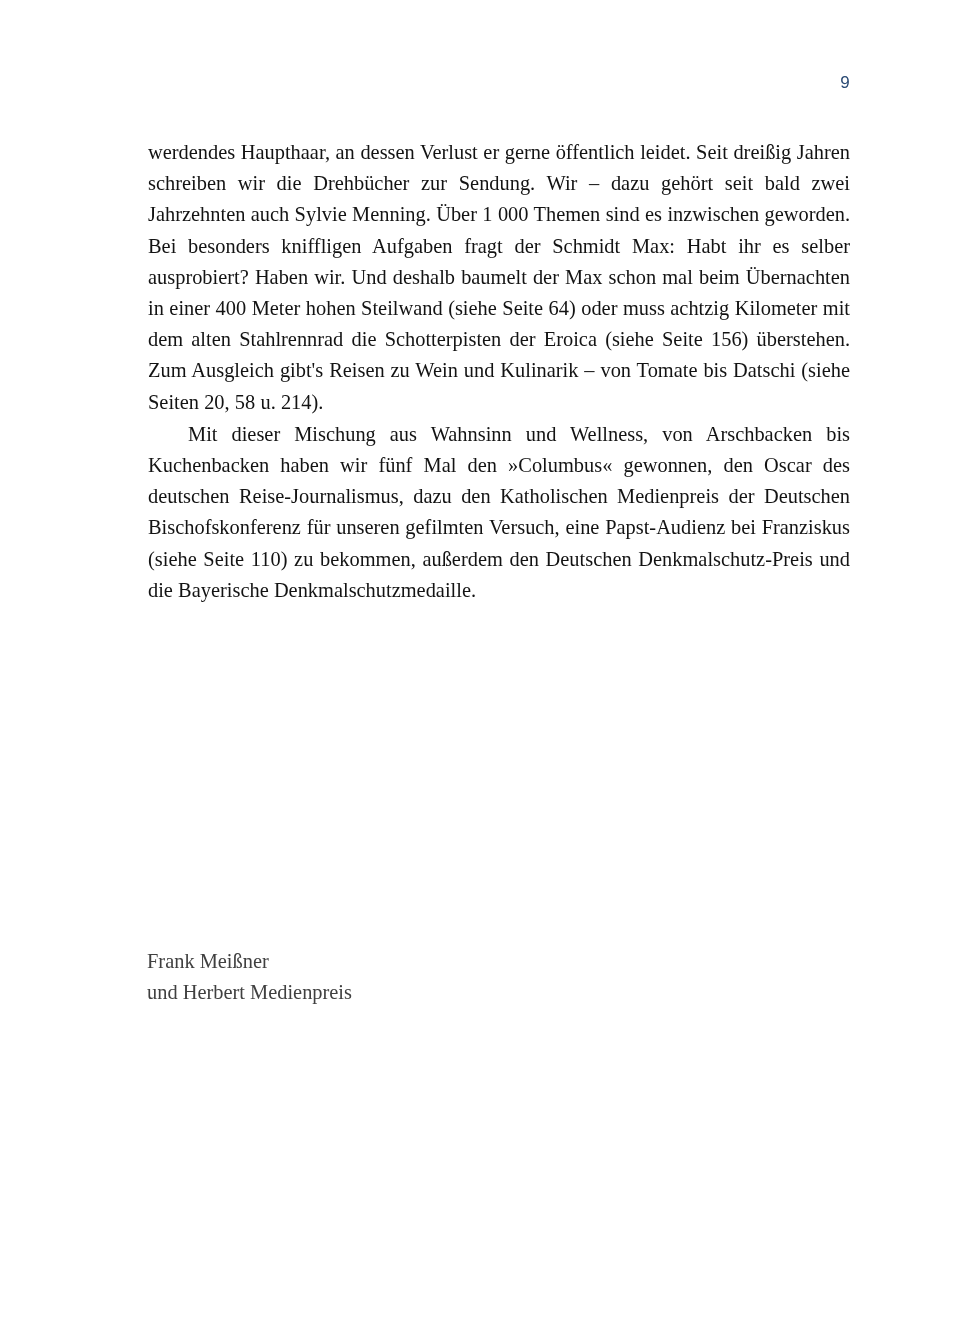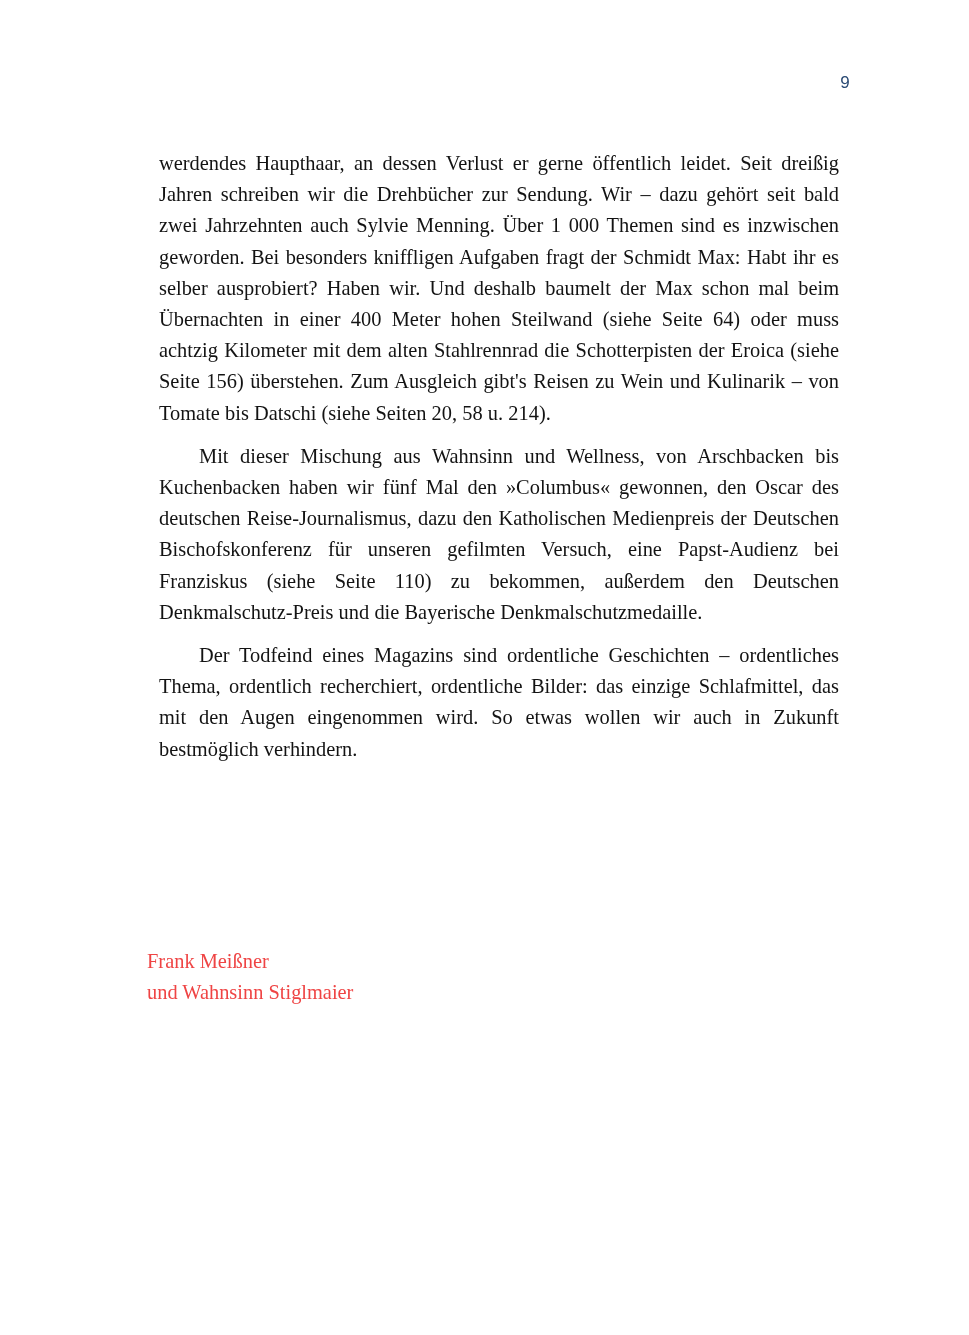--- a/index.html
+++ b/index.html
@@ -41,21 +41,21 @@
 
   
   .textblock {
     position: absolute;
     top: 136px;
     left: 147px;
     width: 704px;
   }
 
   .para {
-    margin: 12px;
+    margin: 1px;
     font-size: 20.4px;
     line-height: 31.2px;
     color: #131313;
     text-align: justify;
     text-justify: inter-word;
     hyphens: manual;
     -webkit-hyphens: manual;
     word-spacing: 0.1px;
   }
   
@@ -66,37 +66,36 @@
   
   .signature {
     position: absolute;
     top: 946px;
     left: 147px;
     width: 704px;
   }
   .sig-line {
     font-size: 20.4px;
     line-height: 31.2px;
-    color: #ef4444;
+    color: #404040;
     white-space: nowrap;
   }
 </style>
 </head>
 <body>
 
 <div class="page">
 
   <div class="folio-row">
     <span class="folio">9</span>
   </div>
 
   <div class="textblock">
     <p class="para">werdendes Haupthaar, an dessen Verlust er gerne öffentlich leidet. Seit dreißig Jahren schreiben wir die Drehbücher zur Sendung. Wir – dazu gehört seit bald zwei Jahrzehnten auch Sylvie Menning. Über 1 000 Themen sind es inzwischen geworden. Bei besonders kniffligen Aufgaben fragt der Schmidt Max: Habt ihr es selber ausprobiert? Haben wir. Und deshalb baumelt der Max schon mal beim Übernachten in einer 400 Meter hohen Steilwand (siehe Seite 64) oder muss achtzig Kilometer mit dem alten Stahlrennrad die Schotterpisten der Eroica (siehe Seite 156) überstehen. Zum Ausgleich gibt's Reisen zu Wein und Kulinarik – von Tomate bis Datschi (siehe Seiten 20, 58 u. 214).</p>
     <p class="para indent">Mit dieser Mischung aus Wahnsinn und Wellness, von Arschbacken bis Kuchenbacken haben wir fünf Mal den »Columbus« gewonnen, den Oscar des deutschen Reise-Journalismus, dazu den Katholischen Medienpreis der Deutschen Bischofskonferenz für unseren gefilmten Versuch, eine Papst-Audienz bei Franziskus (siehe Seite 110) zu bekommen, außerdem den Deutschen Denkmalschutz-Preis und die Bayerische Denkmalschutzmedaille.</p>
-    <p class="para indent">Der Todfeind eines Magazins sind ordentliche Geschichten – ordentliches Thema, ordentlich recherchiert, ordentliche Bilder: das einzige Schlafmittel, das mit den Augen eingenommen wird. So etwas wollen wir auch in Zukunft bestmöglich verhindern.</p>
   </div>
 
   <div class="signature">
     <div class="sig-line">Frank Meißner</div>
-    <div class="sig-line">und Wahnsinn Stiglmaier</div>
+    <div class="sig-line">und Herbert Medienpreis</div>
   </div>
 
 </div>
 
 </body></html>

